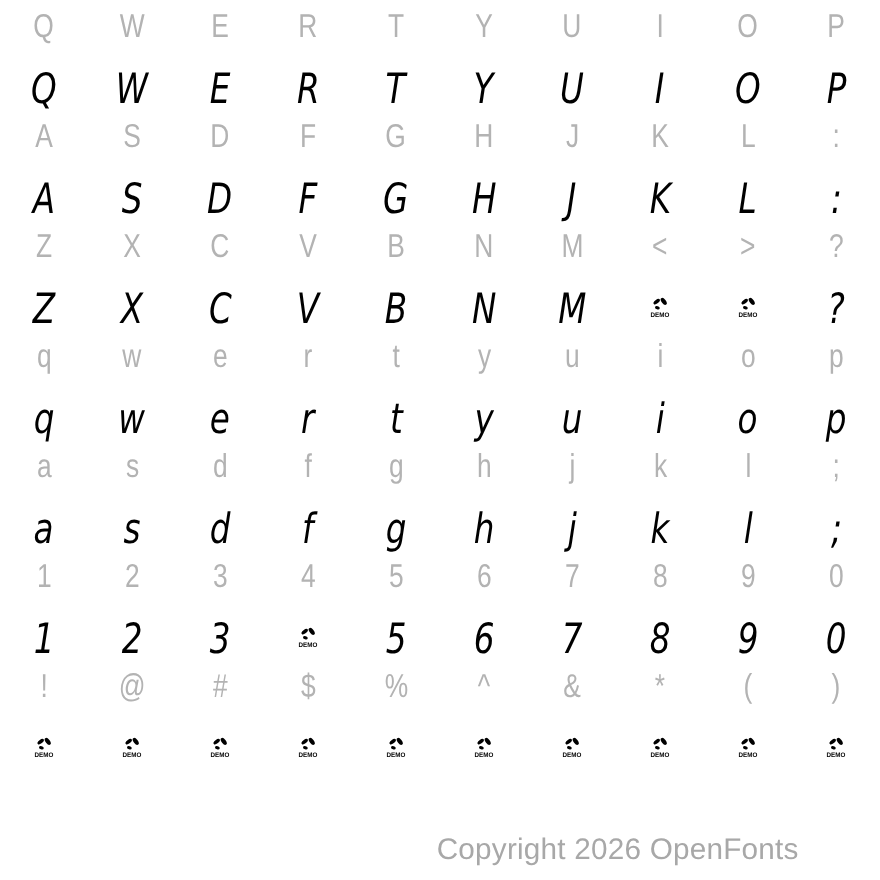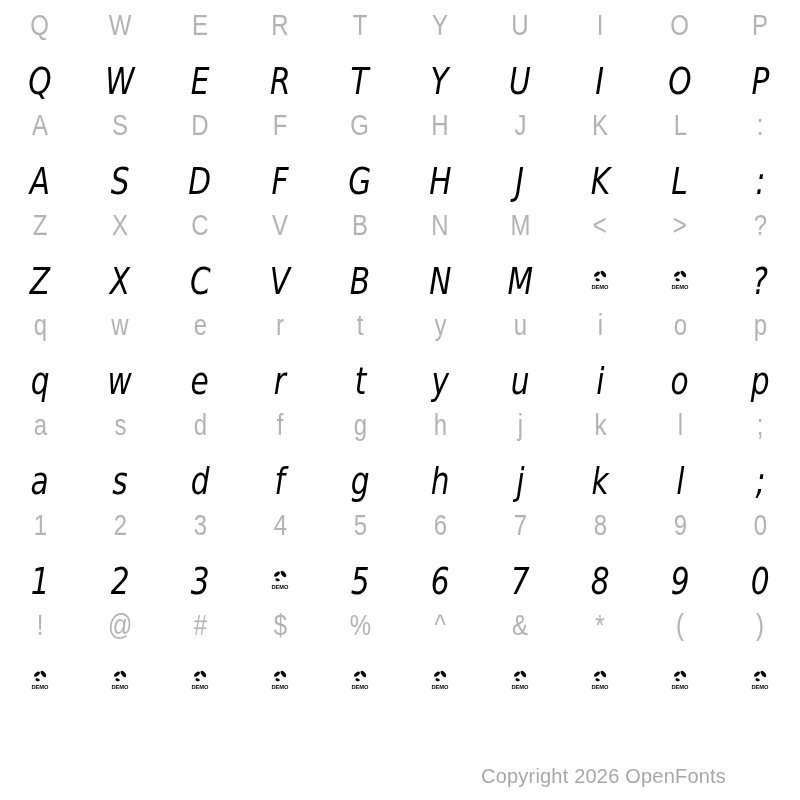--- a/index.html
+++ b/index.html
@@ -87,21 +87,21 @@
     font-weight: 700;
     letter-spacing: 0px;
     color: #000000;
     line-height: 1;
     transform: scaleX(0.95);
   }
   .copyright {
     position: absolute;
     right: 74px;
     bottom: 12px;
-    font-size: 20px;
+    font-size: 27px;
     color: #a8a8a8;
     font-family: "Liberation Sans", sans-serif;
     letter-spacing: 0.2px;
   }
 </style>
 </head>
 <body>
 
 <div class="page">
   <div class="grid">

